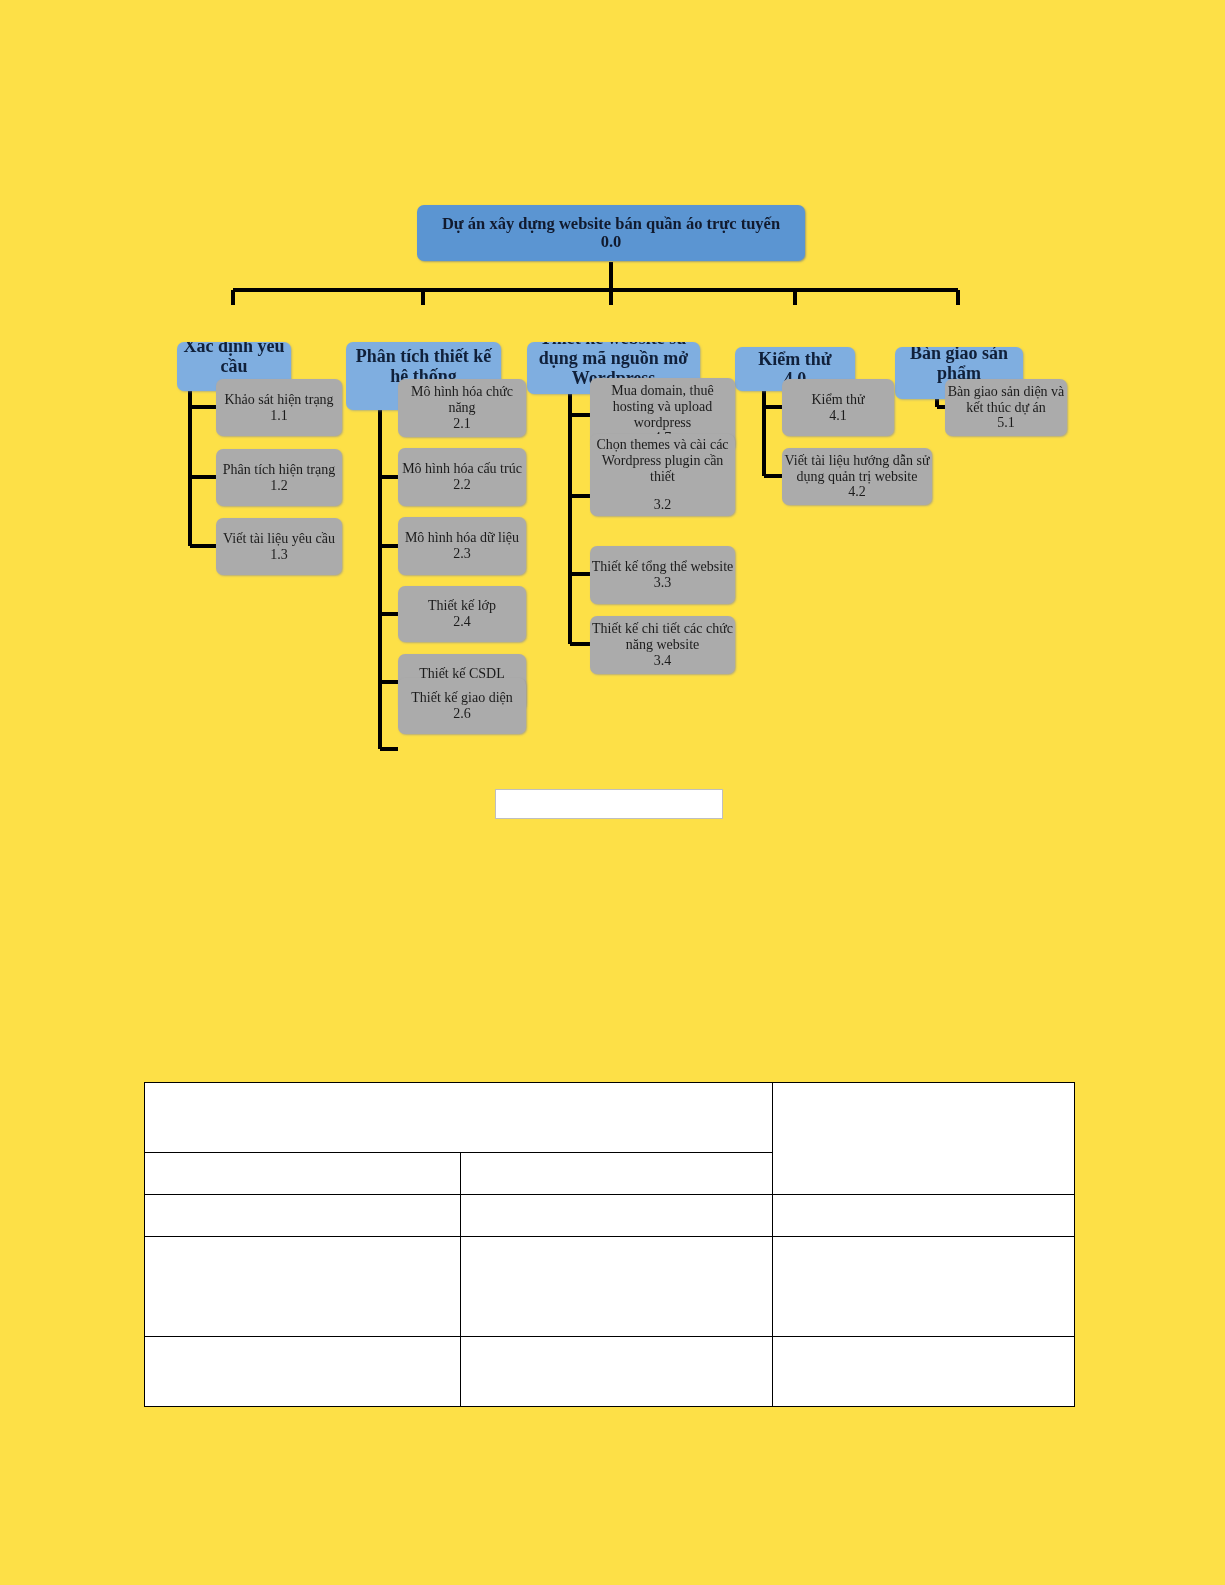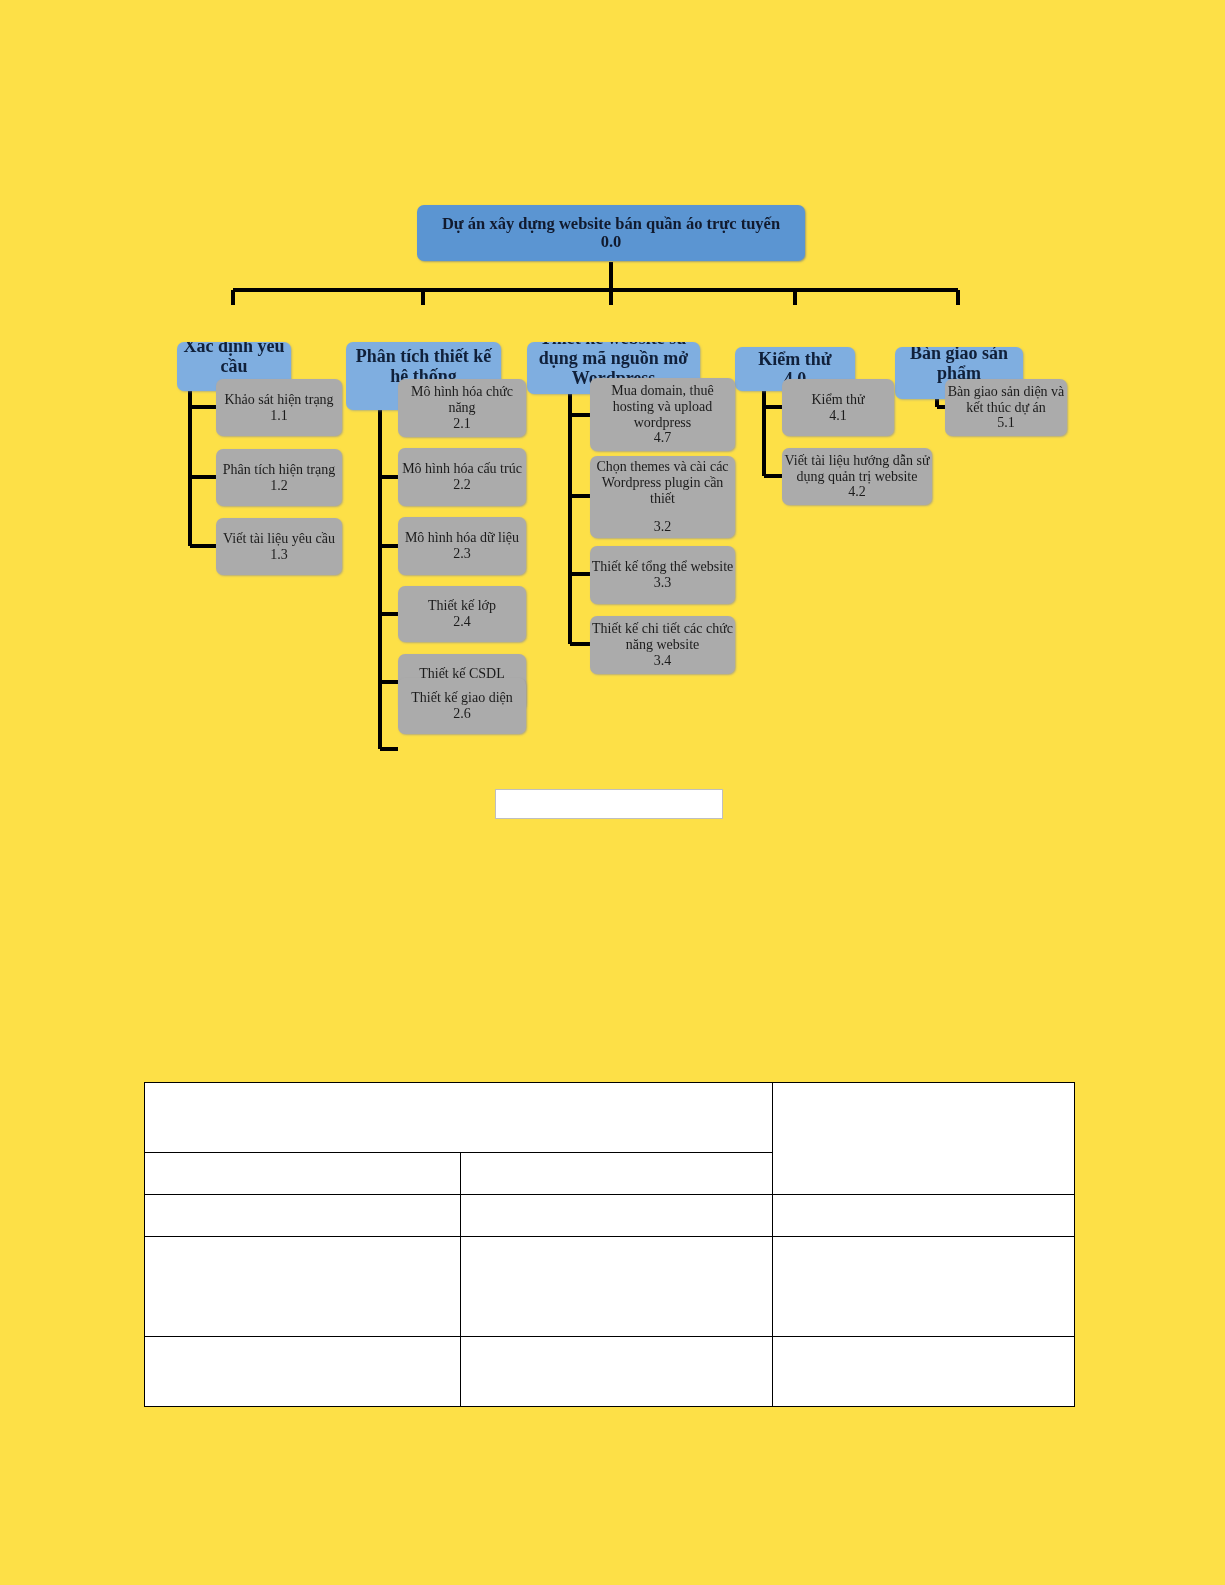--- a/index.html
+++ b/index.html
@@ -205,21 +205,21 @@
     </div>
     <div class="node lvl2" style="left:398px; top:678px; width:128px; height:56px;">
       <span class="ttl">Thiết kế giao diện</span>
       <span class="code">2.6</span>
     </div>
 
     <div class="node lvl2" style="left:590px; top:378px; width:145px; height:73px;">
       <span class="ttl">Mua domain, thuê hosting và upload wordpress</span>
       <span class="code">4.7</span>
     </div>
-    <div class="node lvl2" style="left:590px; top:456px; width:145px; height:82px;gap:13px;">
+    <div class="node lvl2" style="left:590px; top:434px; width:145px; height:82px;gap:13px;">
       <span class="ttl">Chọn themes và cài các Wordpress plugin cần thiết</span>
       <span class="code">3.2</span>
     </div>
     <div class="node lvl2" style="left:590px; top:546px; width:145px; height:58px;">
       <span class="ttl">Thiết kế tổng thể website</span>
       <span class="code">3.3</span>
     </div>
     <div class="node lvl2" style="left:590px; top:616px; width:145px; height:58px;">
       <span class="ttl">Thiết kế chi tiết các chức năng website</span>
       <span class="code">3.4</span>

